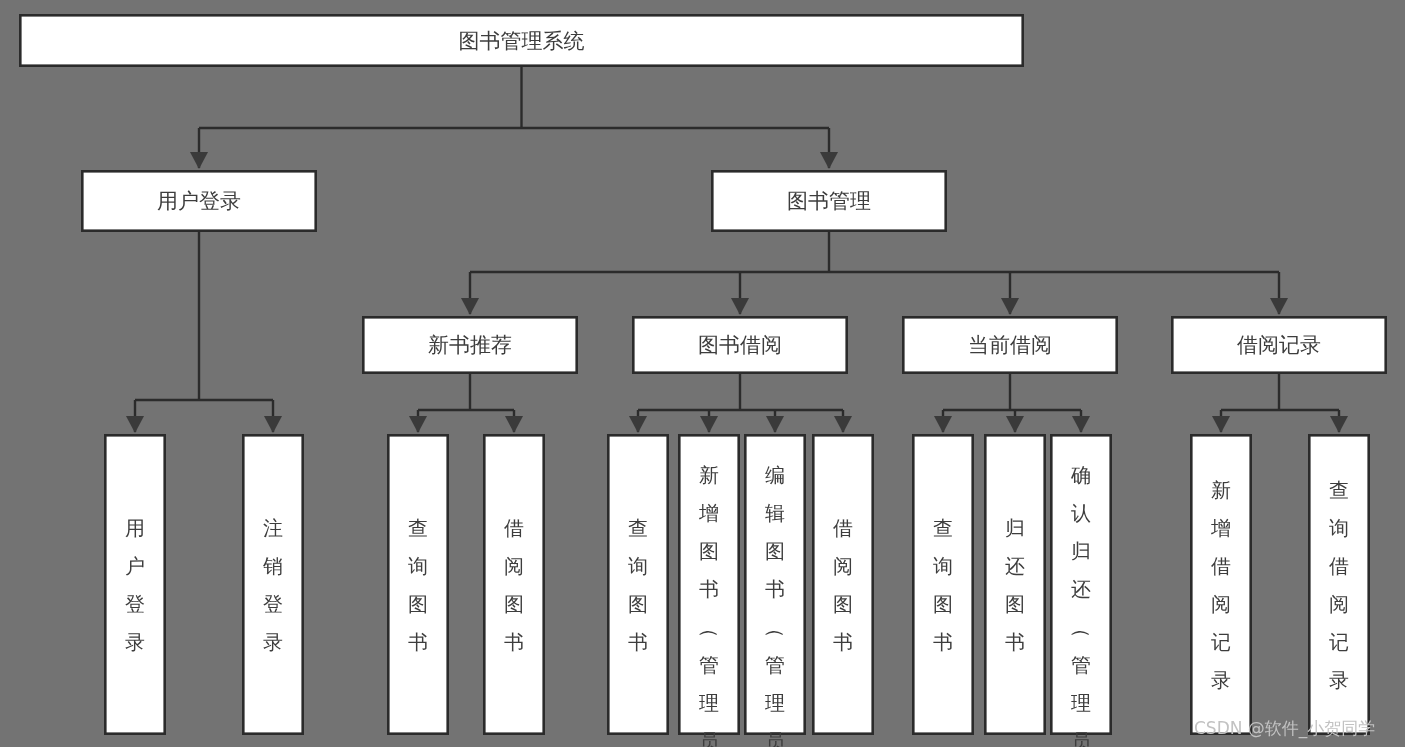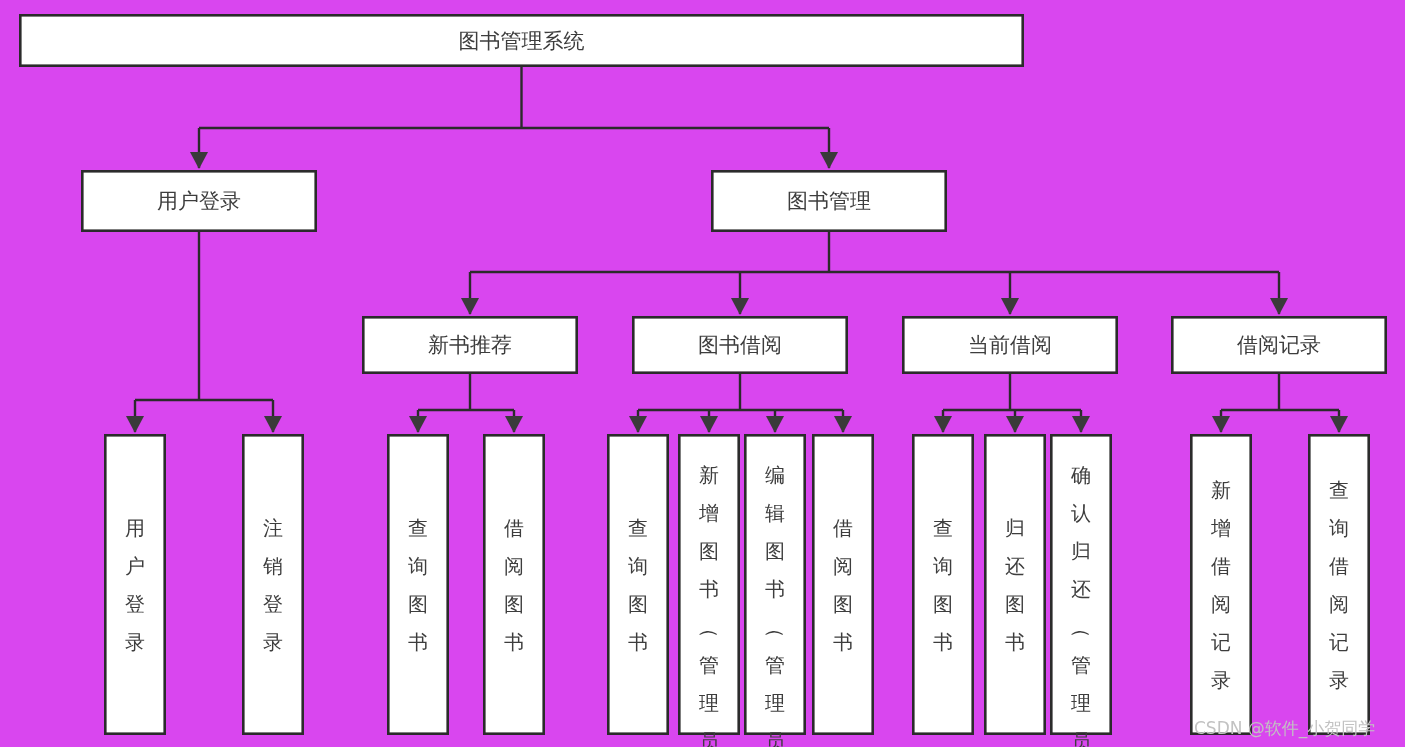--- a/index.html
+++ b/index.html
@@ -11,21 +11,21 @@
   body {
     width: 1405px;
     height: 747px;
     font-family: "DejaVu Sans", "Liberation Sans", sans-serif;
     overflow: hidden;
   }
   #diagram-root {
     position: relative;
     width: 1405px;
     height: 747px;
-    background: #d946ef;
+    background: #737373;
   }
   svg#diagram-svg {
     position: absolute;
     left: 0;
     top: 0;
     width: 1405px;
     height: 747px;
     display: block;
   }
   .node-rect {

